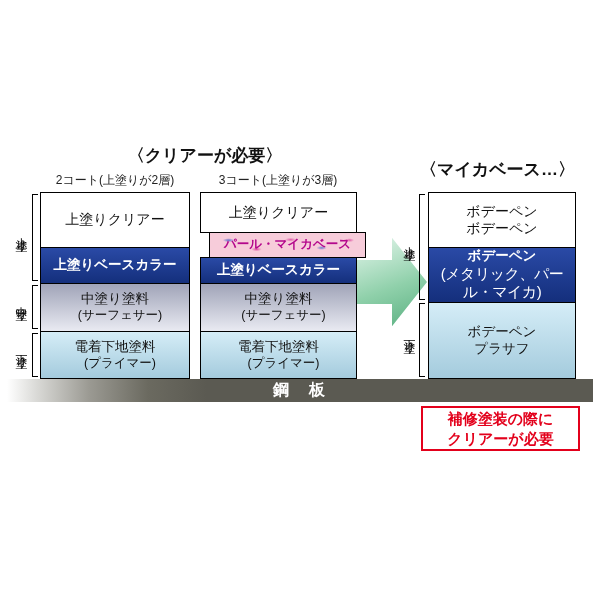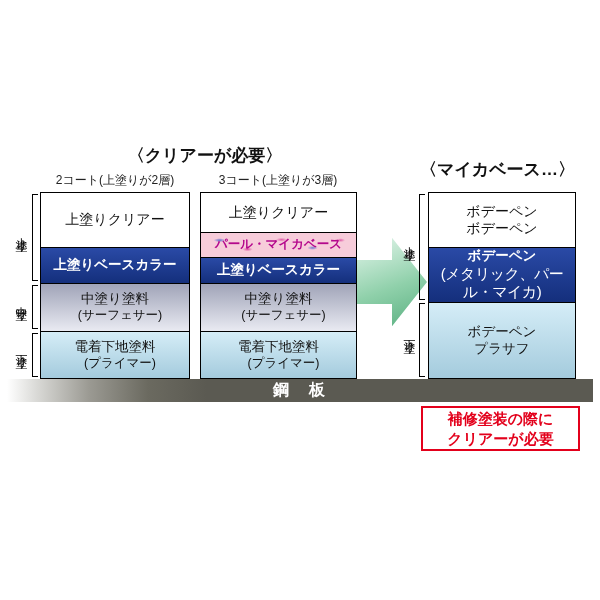--- a/index.html
+++ b/index.html
@@ -15,21 +15,21 @@
   .navy{background:linear-gradient(#2a4aa6,#142f7c);color:#fff;font-weight:bold;font-size:13.5px;}
   .graybox{background:linear-gradient(#a0a4b8,#e9eaf2);color:#111;font-size:13.5px;}
   .bluebox{background:linear-gradient(#d5edf7,#a4cbdd);color:#111;font-size:13.5px;}
   .pinkbox{background-color:#f7ccda;
     background-image:
       radial-gradient(ellipse 9px 3px at 12% 30%, rgba(70,90,200,.85), transparent 65%),
       radial-gradient(ellipse 8px 3px at 30% 68%, rgba(215,55,150,.85), transparent 65%),
       radial-gradient(ellipse 9px 3px at 52% 28%, rgba(215,55,150,.75), transparent 65%),
       radial-gradient(ellipse 8px 3px at 72% 62%, rgba(70,90,200,.75), transparent 65%),
       radial-gradient(ellipse 7px 3px at 90% 30%, rgba(215,55,150,.75), transparent 65%);
-    color:#b4078c;font-weight:bold;font-size:12.5px;}
+    color:#b4078c;font-weight:bold;font-size:12.5px;margin-left:9px;}
   .subline{font-size:12.5px;margin-left:10px;}
   .smallline{font-size:15px;font-weight:normal;letter-spacing:-0.5px;}
 
   .vlabel{position:absolute;writing-mode:vertical-rl;text-orientation:upright;font-size:12px;color:#000;
           letter-spacing:2px;display:flex;align-items:center;justify-content:center;}
   .bracket{position:absolute;width:6px;box-sizing:border-box;
            border-left:1.5px solid #000;border-top:1.5px solid #000;border-bottom:1.5px solid #000;}
 
   .arrow{position:absolute;left:357px;top:234px;width:70px;height:96px;
          background:linear-gradient(160deg,#e0f4e9 5%,#8fd0aa 55%,#55ad7d 100%);

